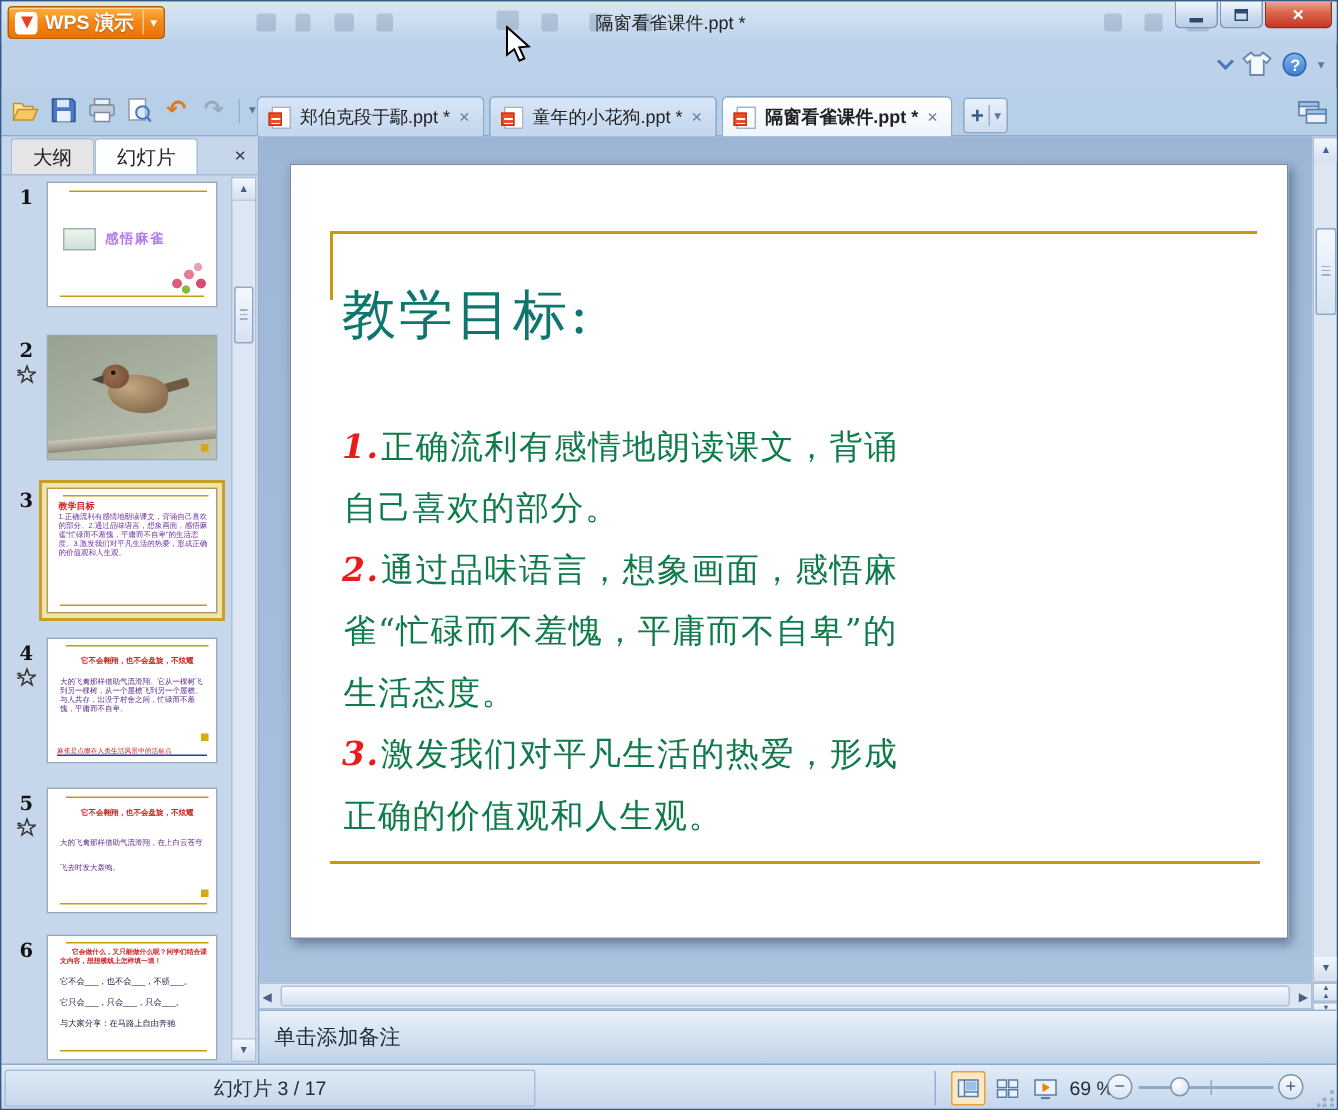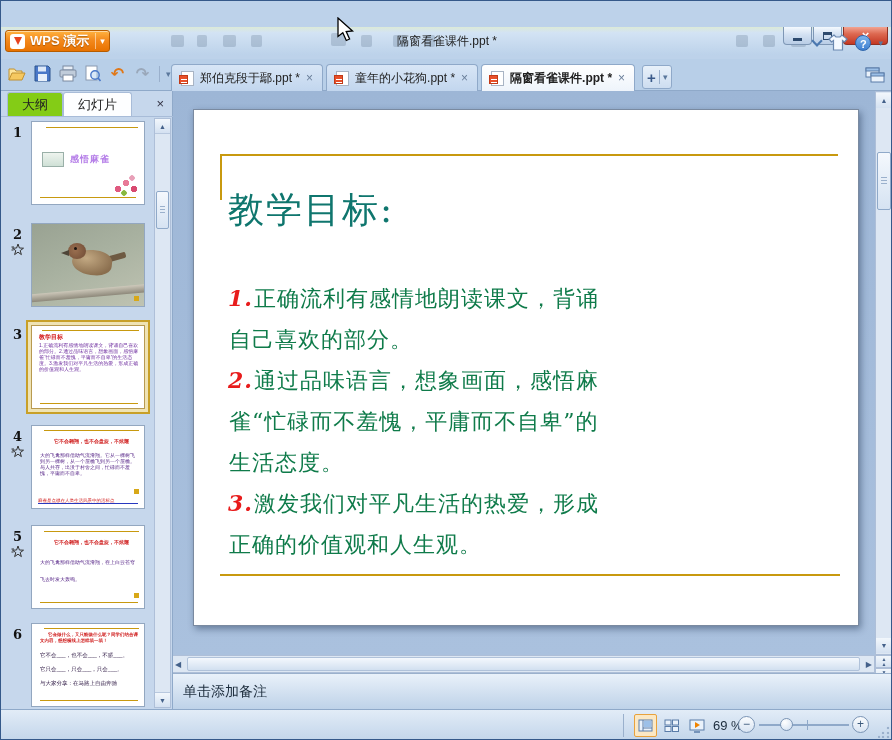--- a/index.html
+++ b/index.html
@@ -1,21 +1,21 @@
 <!DOCTYPE html>
 <html><head>
 <meta charset="utf-8">
 <style>
   *{box-sizing:border-box;margin:0;padding:0}
   body{font-family:"Liberation Sans","DejaVu Sans",sans-serif;background:#8aa6c8;}
   .window{position:relative;width:892px;height:740px;background:#bdd2ea;border:1px solid #35598a;overflow:hidden}
 
   
   .titlebar{position:absolute;left:0;top:0;width:892px;height:28px;
-    background:linear-gradient(#dcead8 0%,#d3e3f4 20%,#bcd2ea 100%);margin-top:26px;}
+    background:linear-gradient(#dcead8 0%,#d3e3f4 20%,#bcd2ea 100%);}
   .ghost{position:absolute;background:rgba(70,90,120,.22);border-radius:2px}
   .wps-btn{position:absolute;left:4px;top:3px;height:22px;display:flex;align-items:center;
     background:linear-gradient(#ffb340,#f48a1d 45%,#e87200);border:1px solid #b65c00;border-radius:3px;
     padding:0 4px;box-shadow:inset 0 1px 0 rgba(255,255,255,.5);cursor:default}
   .wps-logo{width:15px;height:15px;background:#fff;border-radius:3px;display:flex;align-items:center;justify-content:center;margin-right:5px}
   .wps-logo i{display:block;width:0;height:0;border-left:4px solid transparent;border-right:4px solid transparent;border-top:8px solid #e8431f}
   .wps-btn .lbl{color:#fff;font-weight:bold;font-size:13px;text-shadow:0 1px 1px rgba(0,0,0,.3);margin-right:6px}
   .wps-btn .sep{width:1px;height:16px;background:rgba(255,255,255,.5);margin-right:4px}
   .wps-btn .caret{color:#fff;font-size:9px}
   .title-text{position:absolute;left:0;right:0;top:6px;text-align:center;font-size:12px;color:#222}
@@ -56,21 +56,21 @@
   .newtab{height:24px;display:flex;align-items:center;border:1px solid #8fa9c9;border-radius:3px;
     background:linear-gradient(#e8f1fa,#cdddf0);padding:0 4px;margin-left:4px;margin-bottom:2px}
   .newtab .plus{font-size:15px;font-weight:bold;color:#3a5a8a;line-height:1}
   .newtab .sep{width:1px;height:14px;background:#9ab0cc;margin:0 3px}
   .arrange{position:absolute;right:8px;top:8px}
 
   
   .sidebar{position:absolute;left:0;top:90px;width:172px;height:618px;background:#c6d7ec;border-right:1px solid #8fa9c9}
   .sb-tabs{position:absolute;left:0;top:0;width:172px;height:26px;display:flex;align-items:flex-end;padding-left:6px;border-bottom:1px solid #a8bcd8}
   .sb-tab{height:24px;padding:0 14px;font-size:13px;color:#222;display:flex;align-items:center;
-    border:1px solid #a8bcd8;border-bottom:none;border-radius:3px 3px 0 0;background:#84cc16}
+    border:1px solid #a8bcd8;border-bottom:none;border-radius:3px 3px 0 0;background:#e5e5e5}
   .sb-tab.active{background:#fdfeff;font-weight:normal}
   .sb-close{position:absolute;right:8px;top:5px;font-size:13px;color:#334;cursor:pointer}
   .sb-scroll{position:absolute;right:1px;top:27px;width:17px;height:590px;background:#dde7f3;border:1px solid #aebfd8}
   .sb-up{position:absolute;top:0;left:0;right:0;height:15px;text-align:center;font-size:7px;color:#44618a;line-height:15px;background:linear-gradient(#f2f7fc,#d4e1f1);border-bottom:1px solid #b8c8de}
   .sb-dn{position:absolute;bottom:0;left:0;right:0;height:15px;text-align:center;font-size:7px;color:#44618a;line-height:15px;background:linear-gradient(#f2f7fc,#d4e1f1);border-top:1px solid #b8c8de}
   .sb-thumbbar{position:absolute;left:1px;right:1px;top:72px;height:38px;border:1px solid #8fa9c9;border-radius:2px;
     background:linear-gradient(#f4f8fd,#d6e3f2);}
   .sb-thumbbar i{position:absolute;left:3px;right:3px;top:14px;height:8px;
     background:repeating-linear-gradient(#9ab0cc 0 1px,transparent 1px 3px)}
   .thumb-num{position:absolute;left:12px;width:18px;font-size:13px;font-weight:bold;color:#111;font-family:"DejaVu Serif",serif}
@@ -416,20 +416,21 @@
       <span>▼</span><br>
       <span>▼</span>
     </div>
   </div>
 
   <div class="notes">
     <div class="notes-text">单击添加备注</div>
   </div>
 
   <div class="statusbar">
+    <div class="st-seg1">幻灯片 3 / 17</div>
     <div class="st-div" style="left:622px"></div>
     <div class="view-btn active" style="left:633px">
       <svg width="15" height="13" viewBox="0 0 15 13">
         <rect x="1" y="1" width="13" height="11" fill="#eaf2fb" stroke="#5a7ca8"></rect>
         <line x1="5" y1="1" x2="5" y2="12" stroke="#5a7ca8"></line>
         <line x1="5" y1="9" x2="14" y2="9" stroke="#5a7ca8"></line>
         <rect x="6" y="2" width="7" height="6" fill="#9cc0e8"></rect>
       </svg>
     </div>
     <div class="view-btn" style="left:659px">

